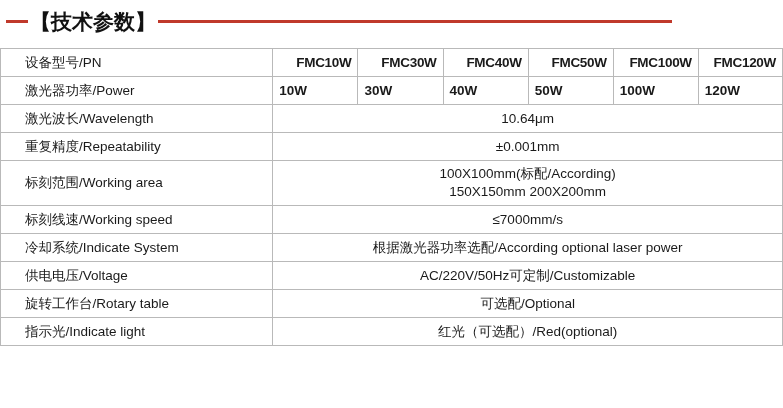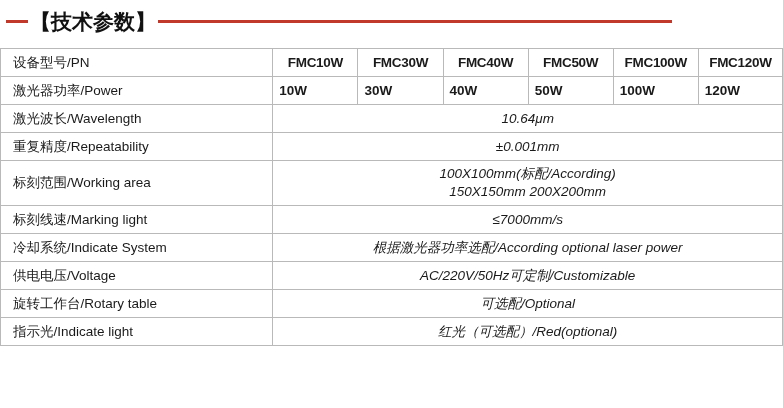--- a/index.html
+++ b/index.html
@@ -65,37 +65,36 @@
     padding: 0 6px;
     height: 27px;
     vertical-align: middle;
     color: #1a1a1a;
   }
   .spec-table tr {
     height: 27px;
   }
   td.label {
     text-align: left;
-    padding-left: 12px;
+    padding-left: 24px;
     white-space: nowrap;
     margin-left: 24px;
   }
   td.model {
-    text-align: center;
+    text-align: right;
     font-weight: bold;
     white-space: nowrap;
     letter-spacing: -0.3px;
   }
   td.power {
     text-align: left;
     font-weight: bold;
   }
   td.val {
     text-align: center;
-    font-style: italic;
   }
   tr.tall td {
     height: 44px;
   }
   .val-line {
     display: block;
     line-height: 1.35;
   }
 </style>
 </head>
@@ -151,21 +150,21 @@
 
       <tr class="tall">
         <td class="label">标刻范围/Working area</td>
         <td class="val" colspan="6">
           <span class="val-line">100X100mm(标配/According)</span>
           <span class="val-line">150X150mm    200X200mm</span>
         </td>
       </tr>
 
       <tr>
-        <td class="label">标刻线速/Marking light</td>
+        <td class="label">标刻线速/Working speed</td>
         <td class="val" colspan="6">≤7000mm/s</td>
       </tr>
 
       <tr>
         <td class="label">冷却系统/Indicate System</td>
         <td class="val" colspan="6">根据激光器功率选配/According optional laser power</td>
       </tr>
 
       <tr>
         <td class="label">供电电压/Voltage</td>

